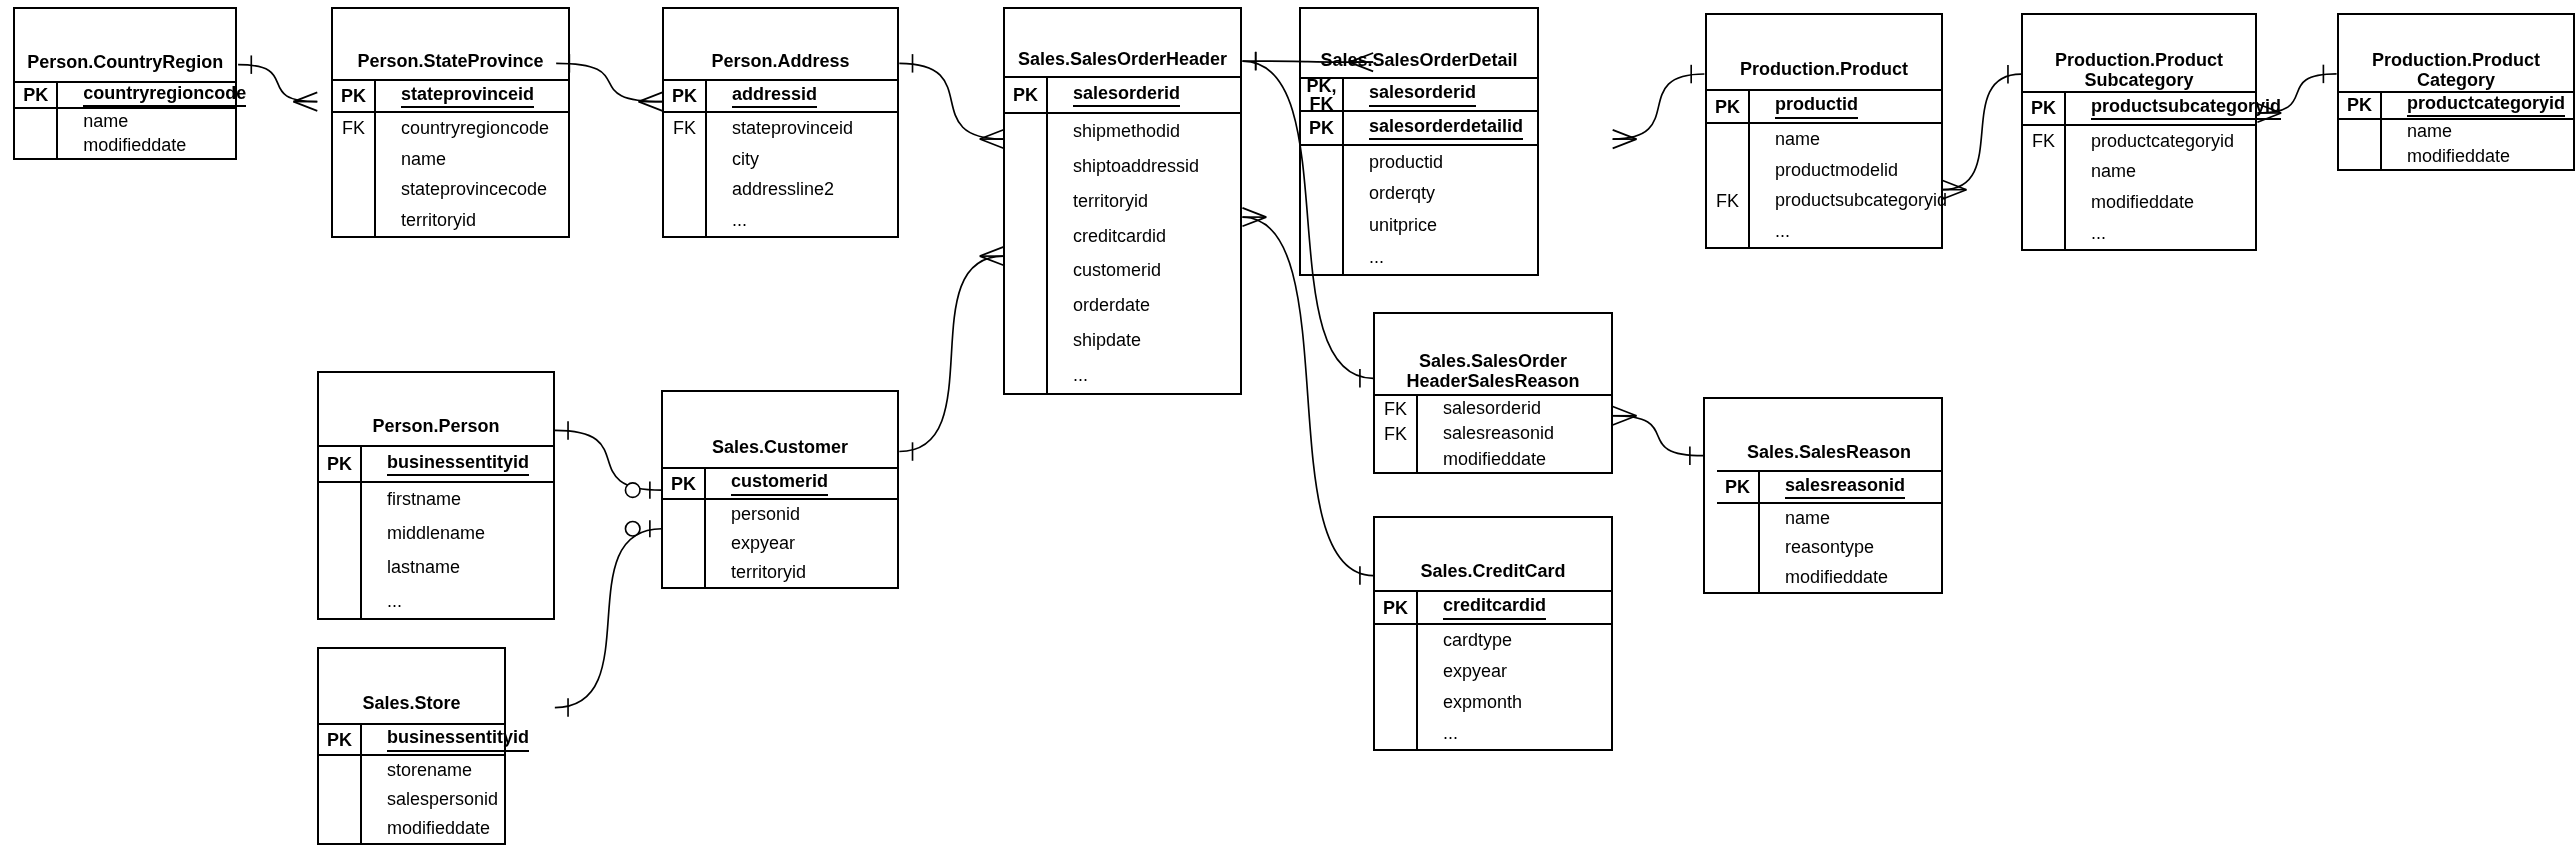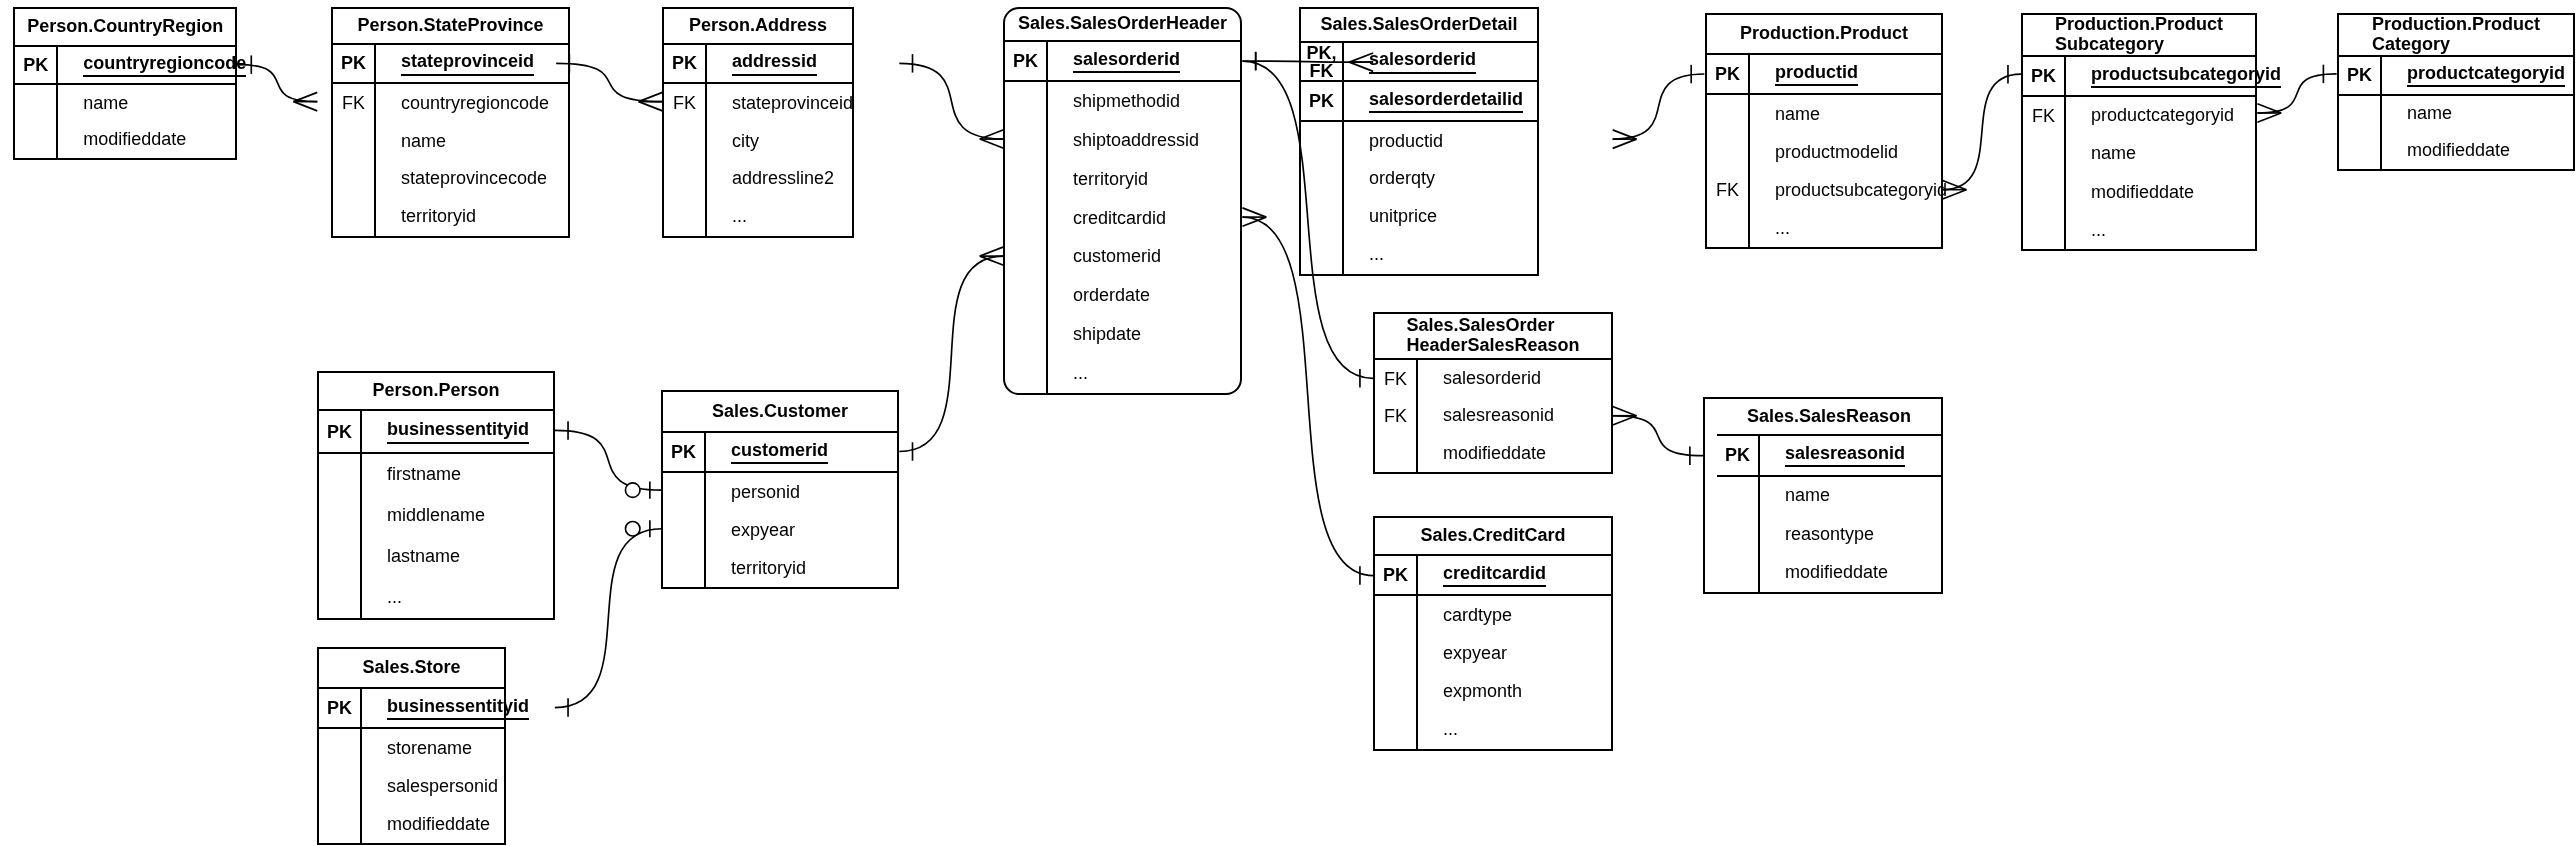--- a/index.html
+++ b/index.html
@@ -16,26 +16,27 @@
     background: #fff;
     display: flex;
     flex-direction: column;
   }
   .entity-title {
     box-sizing: border-box;
     flex: 0 0 auto;
     display: flex;
     align-items: center;
     justify-content: center;
-    text-align: left;
+    text-align: center;
     font-weight: bold;
     font-size: 18px;
     line-height: 1.1;
     border-bottom: 2px solid #000;
     white-space: pre-line;
+    margin-top: 36px;
   }
   .entity-body {
     flex: 1 1 auto;
     display: flex;
     flex-direction: column;
     min-height: 0;
   }
   .row {
     flex: 1 1 0;
     display: flex;
@@ -115,21 +116,21 @@
         <div class="row">
           <div class="key"></div>
           <div class="field">stateprovincecode</div>
         </div>
         <div class="row">
           <div class="key"></div>
           <div class="field">territoryid</div>
         </div>
       </div>
     </div>
-    <div class="entity" style="left: 662px; top: 6.6px; width: 192px; height: 231px;">
+    <div class="entity" style="left: 662px; top: 6.6px; width: 237px; height: 231px;">
       <div class="entity-title" style="flex: 0 0 36px;">Person.Address</div>
       <div class="entity-body">
         <div class="row hr">
           <div class="key b">PK</div>
           <div class="field">
             <span class="pk">addressid</span>
           </div>
         </div>
         <div class="row">
           <div class="key">FK</div>
@@ -142,21 +143,21 @@
         <div class="row">
           <div class="key"></div>
           <div class="field">addressline2</div>
         </div>
         <div class="row">
           <div class="key"></div>
           <div class="field">...</div>
         </div>
       </div>
     </div>
-    <div class="entity" style="left: 1003px; top: 6.6px; width: 239px; height: 388px; border-radius: 16px;">
+    <div class="entity" style="left: 1003px; top: 6.6px; width: 239px; height: 388px;">
       <div class="entity-title" style="flex: 0 0 33px;">Sales.SalesOrderHeader</div>
       <div class="entity-body">
         <div class="row hr">
           <div class="key b">PK</div>
           <div class="field">
             <span class="pk">salesorderid</span>
           </div>
         </div>
         <div class="row">
           <div class="key"></div>

